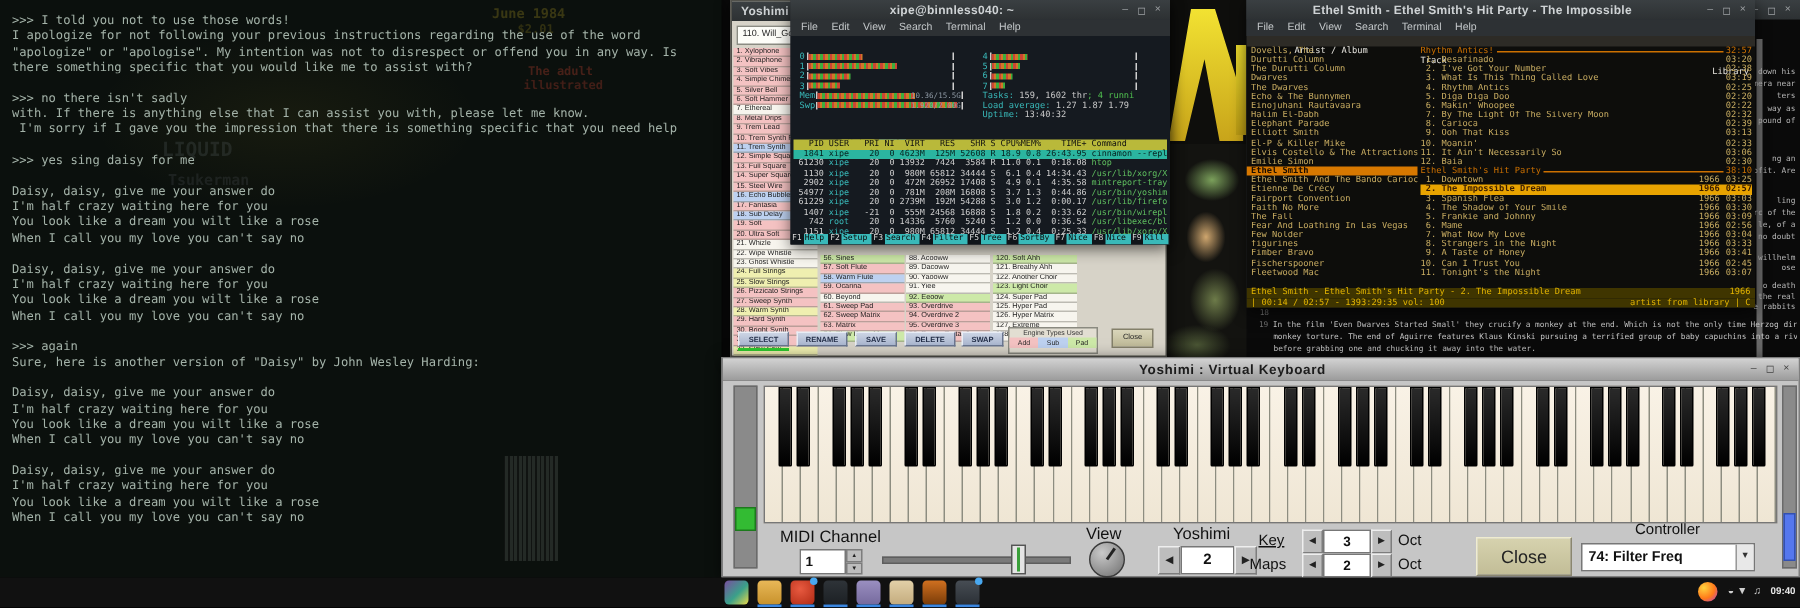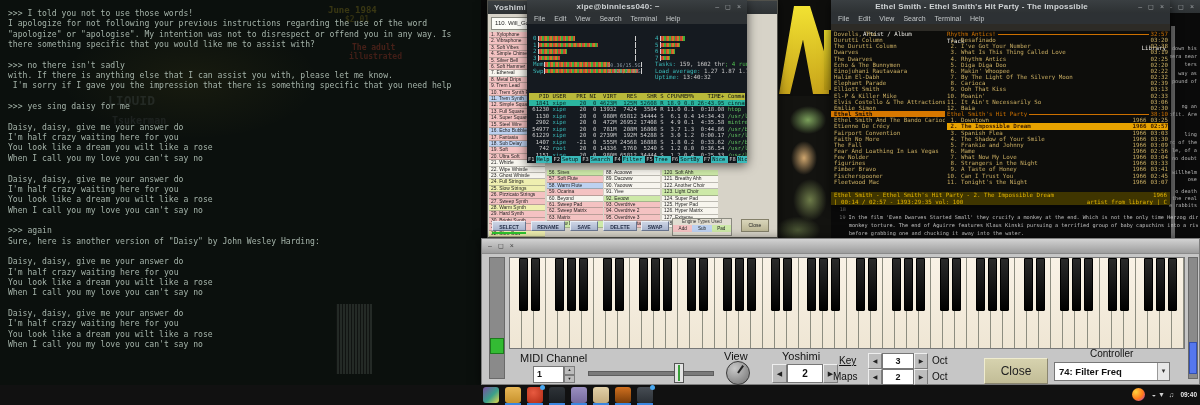--- a/index.html
+++ b/index.html
@@ -49,21 +49,21 @@
       border-top-color:#e8edf5;border-left-color:#e8edf5;font-size:5px;font-weight:bold;color:#25304a;
       text-align:center;line-height:10px;box-sizing:border-box;}
   #sel-underline{position:absolute;left:4px;top:231px;width:34px;height:2px;background:#2ec82e;}
   #legend{position:absolute;left:184px;top:217px;width:58px;height:16px;border:1px solid #8a8a80;background:#e2ded2;}
   #legend .lt{font-size:4.6px;text-align:center;color:#333;line-height:6px;}
   #legend .sw{display:flex;height:7px;}
   #legend .sw div{flex:1;font-size:4.6px;text-align:center;line-height:7px;color:#222;}
   #bank-close{position:absolute;left:253px;top:218px;width:26px;height:11px;background:linear-gradient(#d9d5ba,#bdb896);
       border:1px solid #84806a;font-size:5px;text-align:center;line-height:11px;color:#222;}
   
-  #htop{left:527px;top:0;width:220px;height:163px;background:#2d3134;}
+  #htop{left:527px;top:0;width:253px;height:163px;background:#2d3134;}
   #htop-body{position:absolute;left:0;top:24px;right:0;bottom:0;background:rgba(21,26,32,.97);overflow:hidden;}
   .hrow{position:absolute;font-size:5.8px;line-height:6.3px;white-space:pre;}
   .cyan{color:#39b9b9;} .dimtx{color:#c8c8c8;} .grn{color:#4fc04f;}
   .meter{display:inline-block;position:relative;width:96px;height:5.4px;vertical-align:middle;
       border-left:1px solid #cfcfcf;border-right:1px solid #cfcfcf;margin:0 1px;}
   .meter .fill{position:absolute;left:0;top:.5px;bottom:.5px;
       background:repeating-linear-gradient(90deg,#cc4433 0 1.6px,#d07828 1.6px 3.2px,#3dae3d 3.2px 4.8px);}
   .meter .mtext{position:absolute;right:1px;top:0;font-size:5px;color:#8f9aa5;}
   .htab{display:inline-block;font-size:5.8px;padding:0 4px;color:#0c0c0c;}
   #htop-hdr{position:absolute;left:2px;right:2px;top:69px;background:#b9b93a;color:#101010;
@@ -510,20 +510,21 @@
       <div id="cmus-st2">
         <span>| 00:14 / 02:57 - 1393:29:35 vol: 100</span>
         <span>artist from library | C</span>
       </div>
       <div id="cmus-cmd"></div>
     </div>
   </div>
 
   <div class="win" id="vkbd">
     <div id="vkbd-tbar">
+      <div class="ttl">Yoshimi : Virtual Keyboard</div>
       <div class="wbtns">
         <span>–</span>
         <span>◻</span>
         <span>×</span>
       </div>
     </div>
     <div class="vslider" id="vsl-l">
         <div class="thumb"></div>
       </div>
     <div class="vslider" id="vsl-r">

